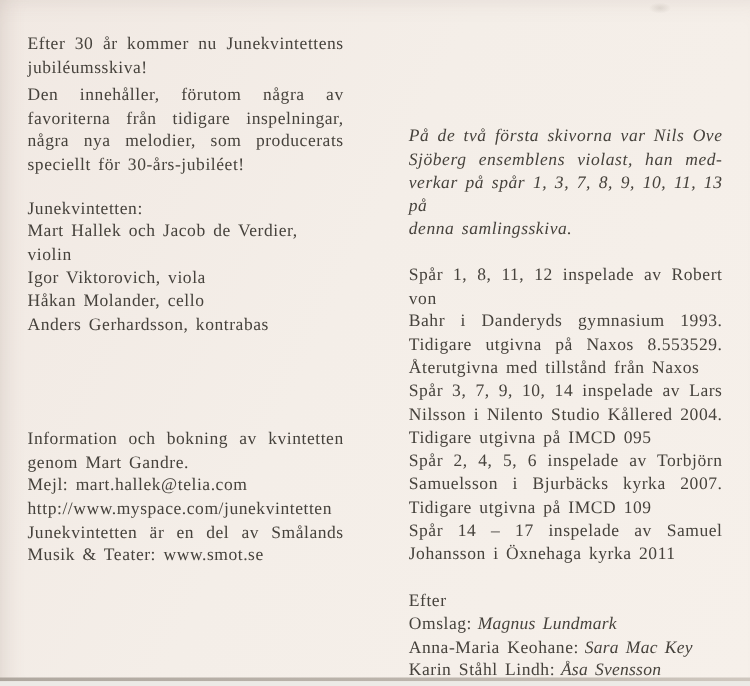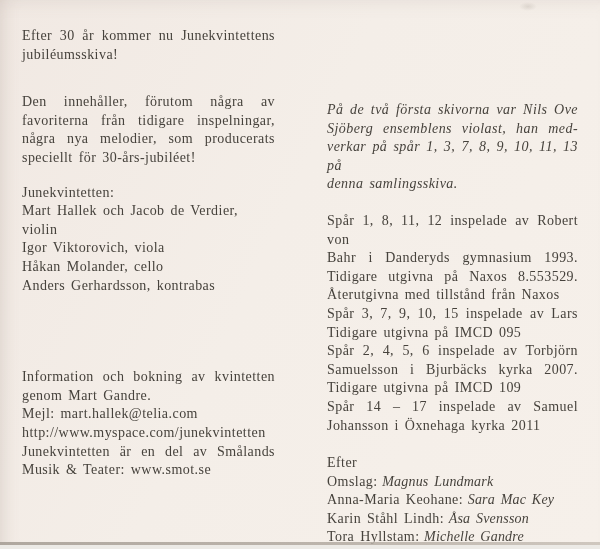--- a/index.html
+++ b/index.html
@@ -21,21 +21,21 @@
   .tline {
     margin: 0;
     font-size: 14px;
     line-height: 18.6px;
     letter-spacing: 0.45px;
     word-spacing: 2px;
     text-align: left;
   }
   .j { text-align: justify; text-align-last: justify; }
 
-  .block-intro       { margin-bottom: 29px; }
+  .block-intro       { margin-bottom: 4px; }
   .block-description { margin-bottom: 16px; }
   .block-members     { margin-bottom: 73px; }
   .block-viola       { margin-bottom: 18px; font-style: italic; }
   .block-recordings  { margin-bottom: 19px; }
 
   .credit-name { font-style: italic; margin-left: 0.33em; letter-spacing: 0.2px; text-align: center; }
 
   .paper-bottom-edge {
     position: absolute; left: 0; top: 542px; width: 600px; height: 3px;
     background: linear-gradient(90deg, #a49c93 0%, #b2aaa1 55%, #c8c0b7 100%);
@@ -98,21 +98,22 @@
       <p class="tline j">Sjöberg ensemblens violast, han med-</p>
       <p class="tline j">verkar på spår 1, 3, 7, 8, 9, 10, 11, 13 på</p>
       <p class="tline">denna samlingsskiva.</p>
     </div>
 
     <div class="block-recordings">
       <p class="tline j">Spår 1, 8, 11, 12 inspelade av Robert von</p>
       <p class="tline j">Bahr i Danderyds gymnasium 1993.</p>
       <p class="tline j">Tidigare utgivna på Naxos 8.553529.</p>
       <p class="tline">Återutgivna med tillstånd från Naxos</p>
-      <p class="tline j">Spår 3, 7, 9, 10, 15 inspelade av Lars</p>
+      <p class="tline j">Spår 3, 7, 9, 10, 14 inspelade av Lars</p>
+      <p class="tline j">Nilsson i Nilento Studio Kållered 2004.</p>
       <p class="tline">Tidigare utgivna på IMCD 095</p>
       <p class="tline j">Spår 2, 4, 5, 6 inspelade av Torbjörn</p>
       <p class="tline j">Samuelsson i Bjurbäcks kyrka 2007.</p>
       <p class="tline">Tidigare utgivna på IMCD 109</p>
       <p class="tline j">Spår 14 – 17 inspelade av Samuel</p>
       <p class="tline">Johansson i Öxnehaga kyrka 2011</p>
     </div>
 
     <div class="block-photo">
       <p class="tline">Efter</p>

